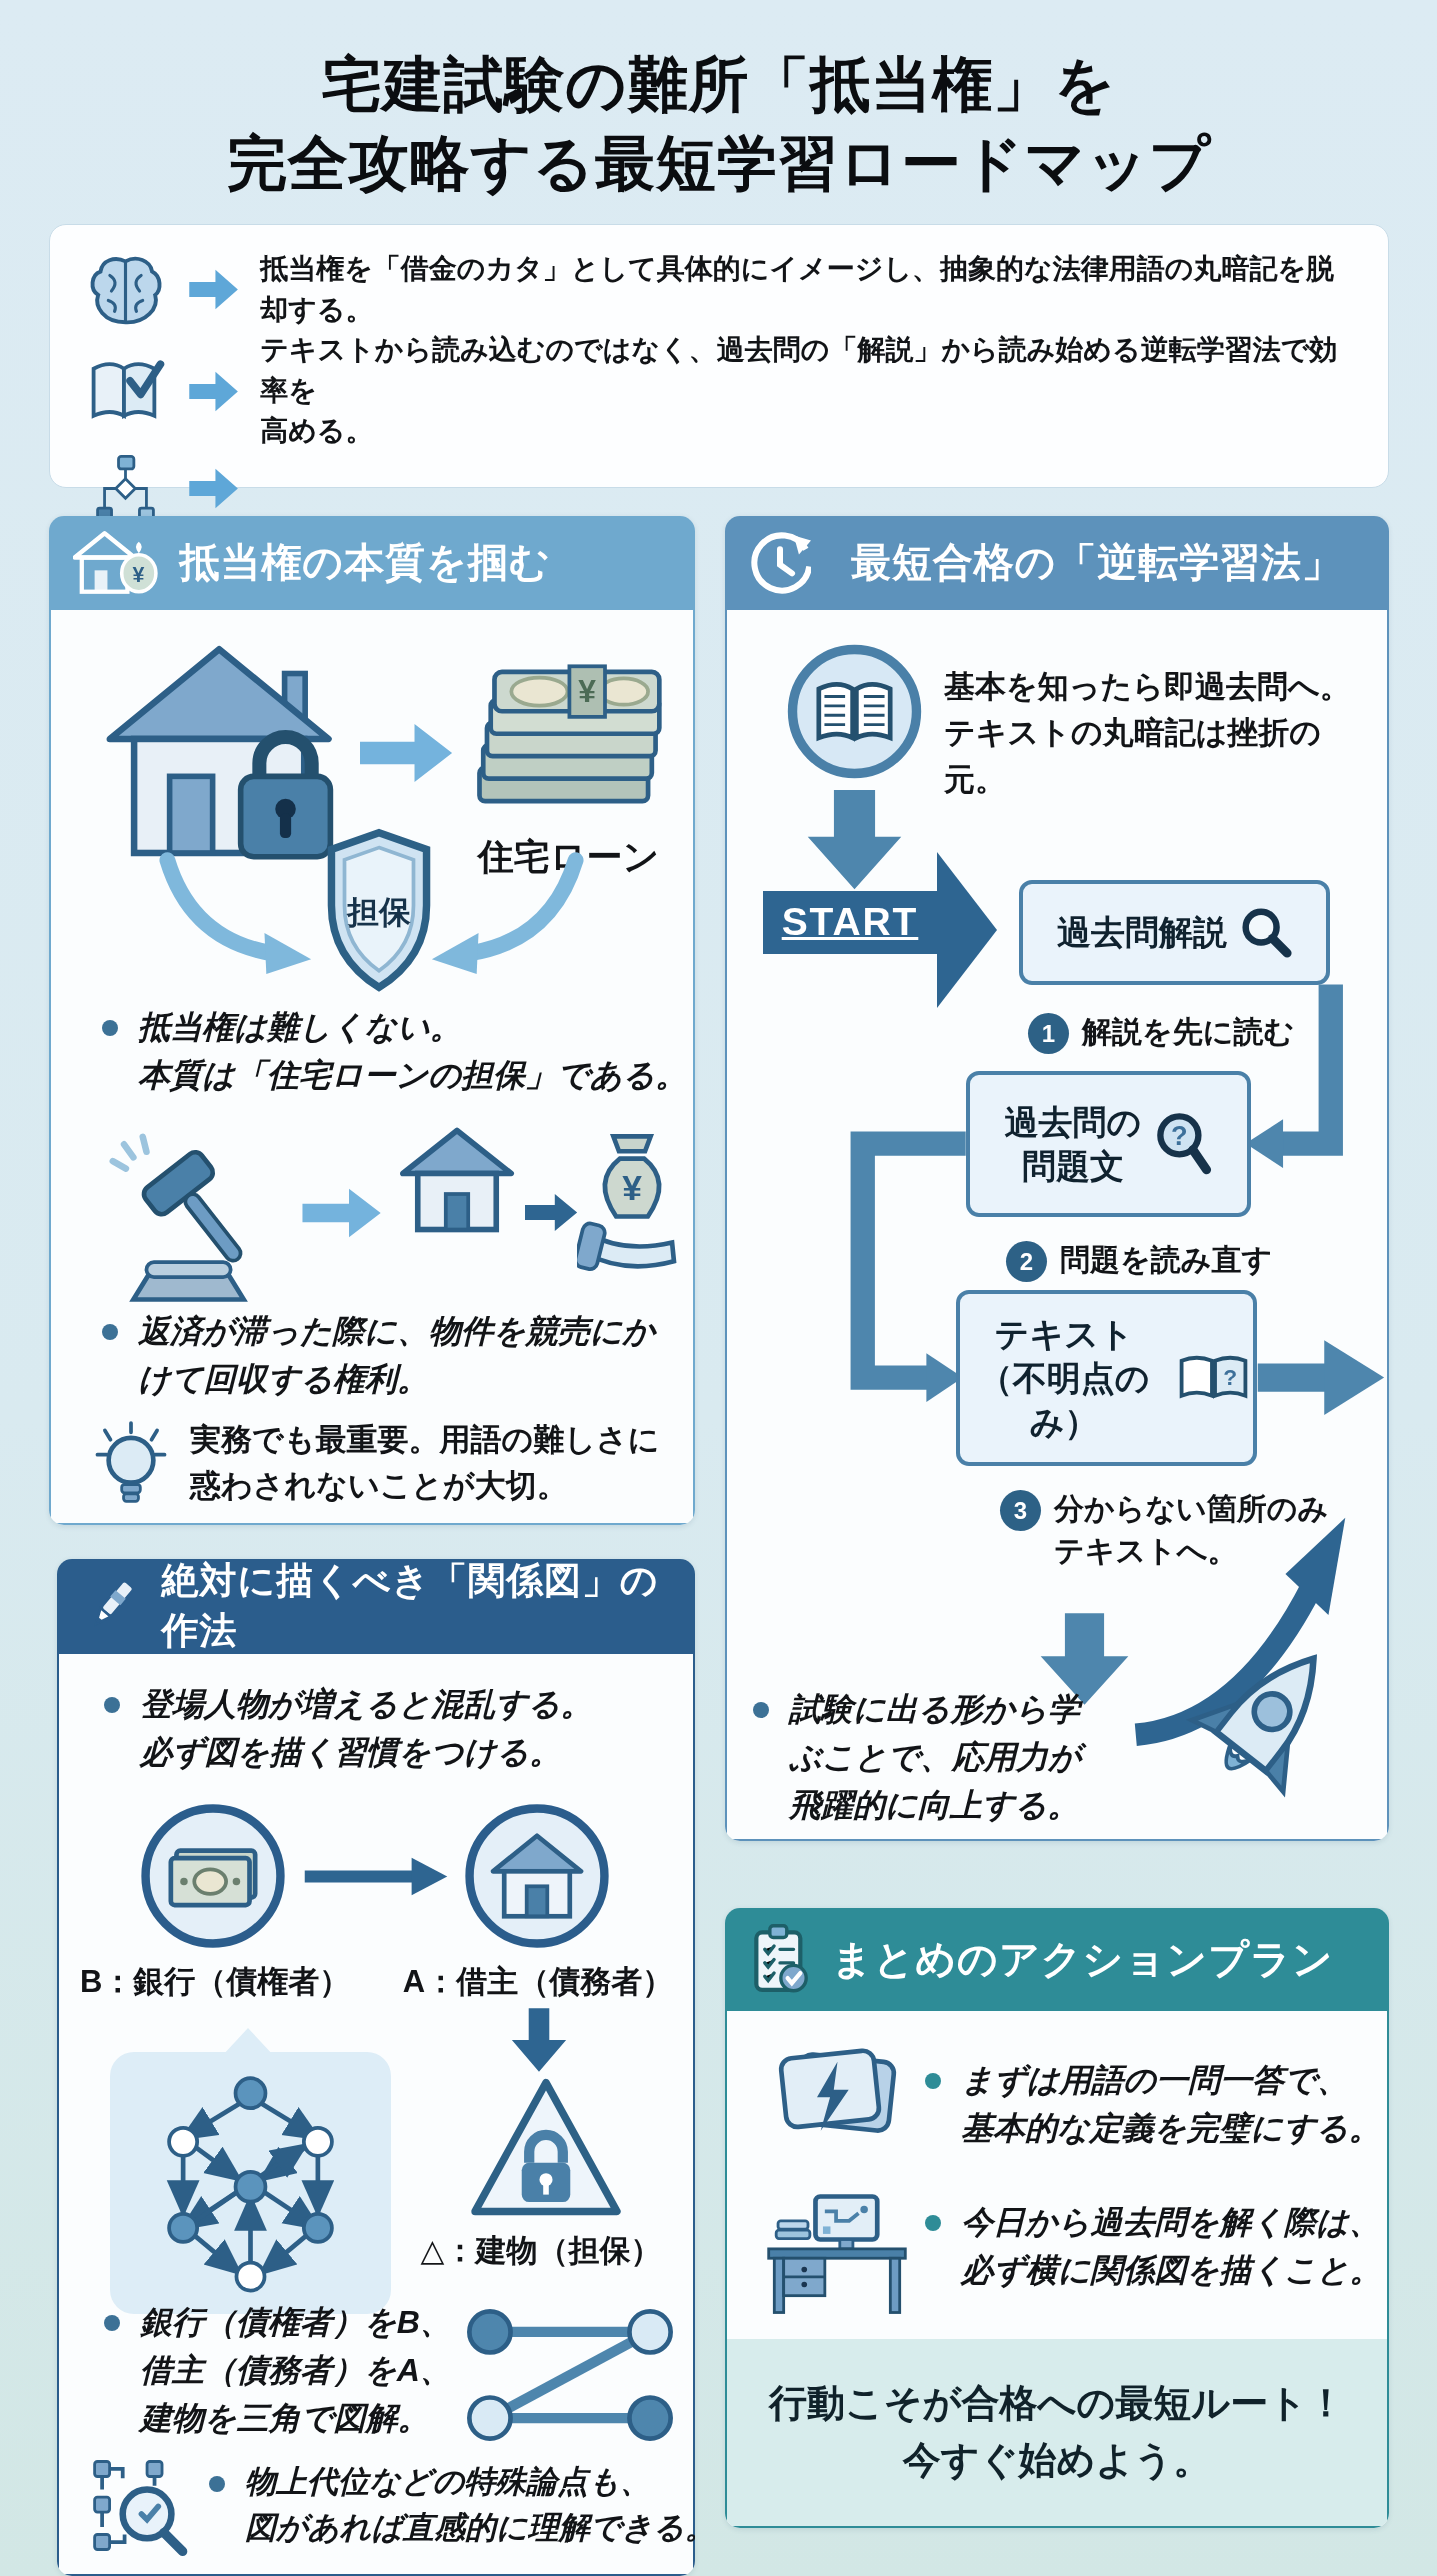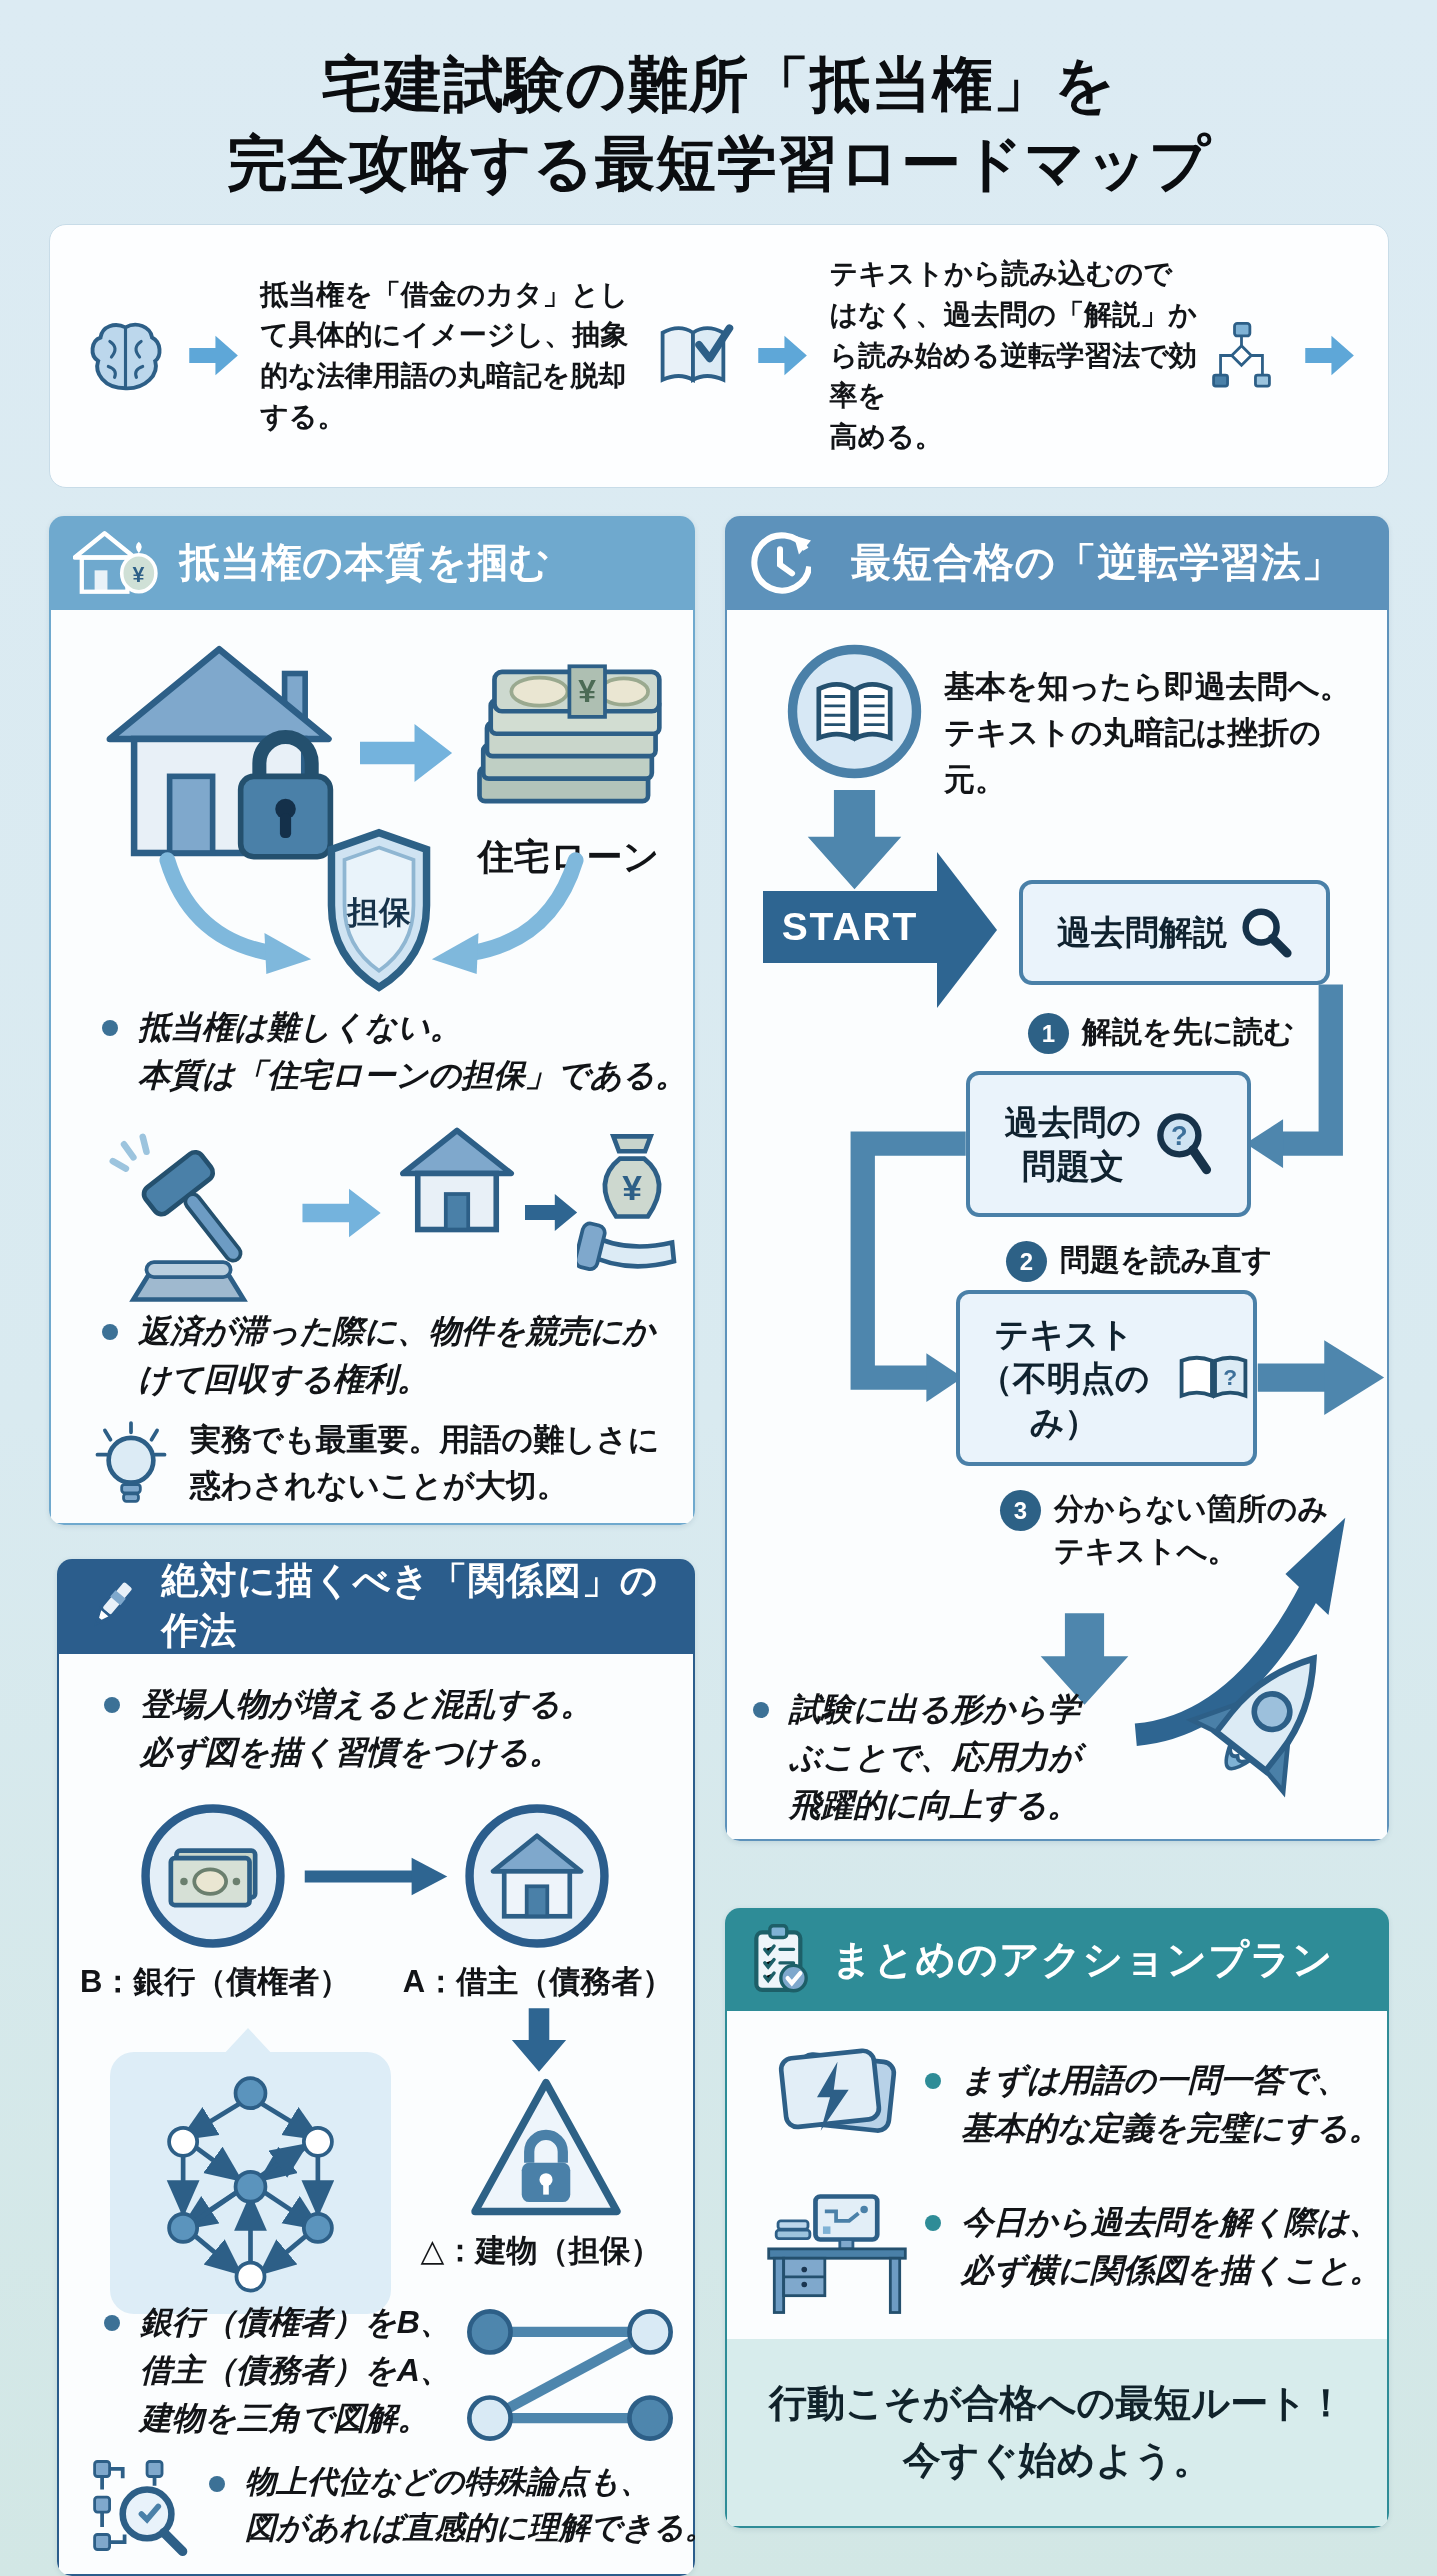--- a/index.html
+++ b/index.html
@@ -11,21 +11,21 @@
   }
   .page{width:1438px;height:2576px;position:relative;box-sizing:border-box;padding:0 49px;}
   .title{
     margin:0;padding-top:45px;text-align:center;
     font-size:60px;line-height:1.32;font-weight:900;color:#0b0d10;letter-spacing:0.9px;
   }
   
   .intro-card{
     margin-top:20.6px;background:#fdfeff;border:1.9px solid #c8dce8;border-radius:17px;
     padding:24px 32px;box-sizing:border-box;height:264px;
-    display:flex;justify-content:space-between;
+    display:flex;flex-direction:column;justify-content:space-between;
   }
   .intro-row{display:flex;align-items:center;gap:20.6px;}
   .intro-icon{flex:0 0 86px;display:flex;justify-content:center;}
   .intro-text{margin:0;font-size:28px;font-weight:700;line-height:1.45;white-space:pre-line;}
   
   .columns{display:flex;gap:30px;margin-top:28px;align-items:flex-start;}
   .col-left{width:646px;flex:0 0 646px;}
   .col-right{flex:1;}
   .card{border-radius:15px;overflow:hidden;box-shadow:0 1.9px 5.6px rgba(40,80,110,.12);}
   .card-header{
@@ -437,21 +437,21 @@
             </svg>
           </span>
           <p class="plain-text" style="left:217px;top:54px;width:435px;font-size:31px;z-index:2;">基本を知ったら即過去問へ。
 テキストの丸暗記は挫折の元。</p>
           <span class="abs" style="left:75px;top:180px;z-index:2;">
             <svg width="105" height="101" viewBox="0 0 112 108">
                 <polygon points="34,0 78,0 78,50 106,50 56,106 6,50 34,50" fill="#4e86ad"></polygon>
               </svg>
           </span>
 
-          <div class="start-rect" style="left:36px;top:281px;width:174px;height:72px;">START</div>
+          <div class="start-rect" style="left:36px;top:281px;width:174px;height:63px;text-decoration:underline;">START</div>
           <span class="start-tri" style="left:210px;top:242px;"></span>
 
           <div class="flow-box" style="left:292px;top:270px;width:311px;height:105px;">
             <span>過去問解説</span>
             <span>
               <svg width="52" height="52" viewBox="0 0 64 64">
                 <circle cx="26" cy="26" r="19" fill="#f2f8fc" stroke="#16324a" stroke-width="8"></circle>
                 <line x1="40" y1="40" x2="58" y2="58" stroke="#16324a" stroke-width="11" stroke-linecap="round"></line>
               </svg>
             </span>

